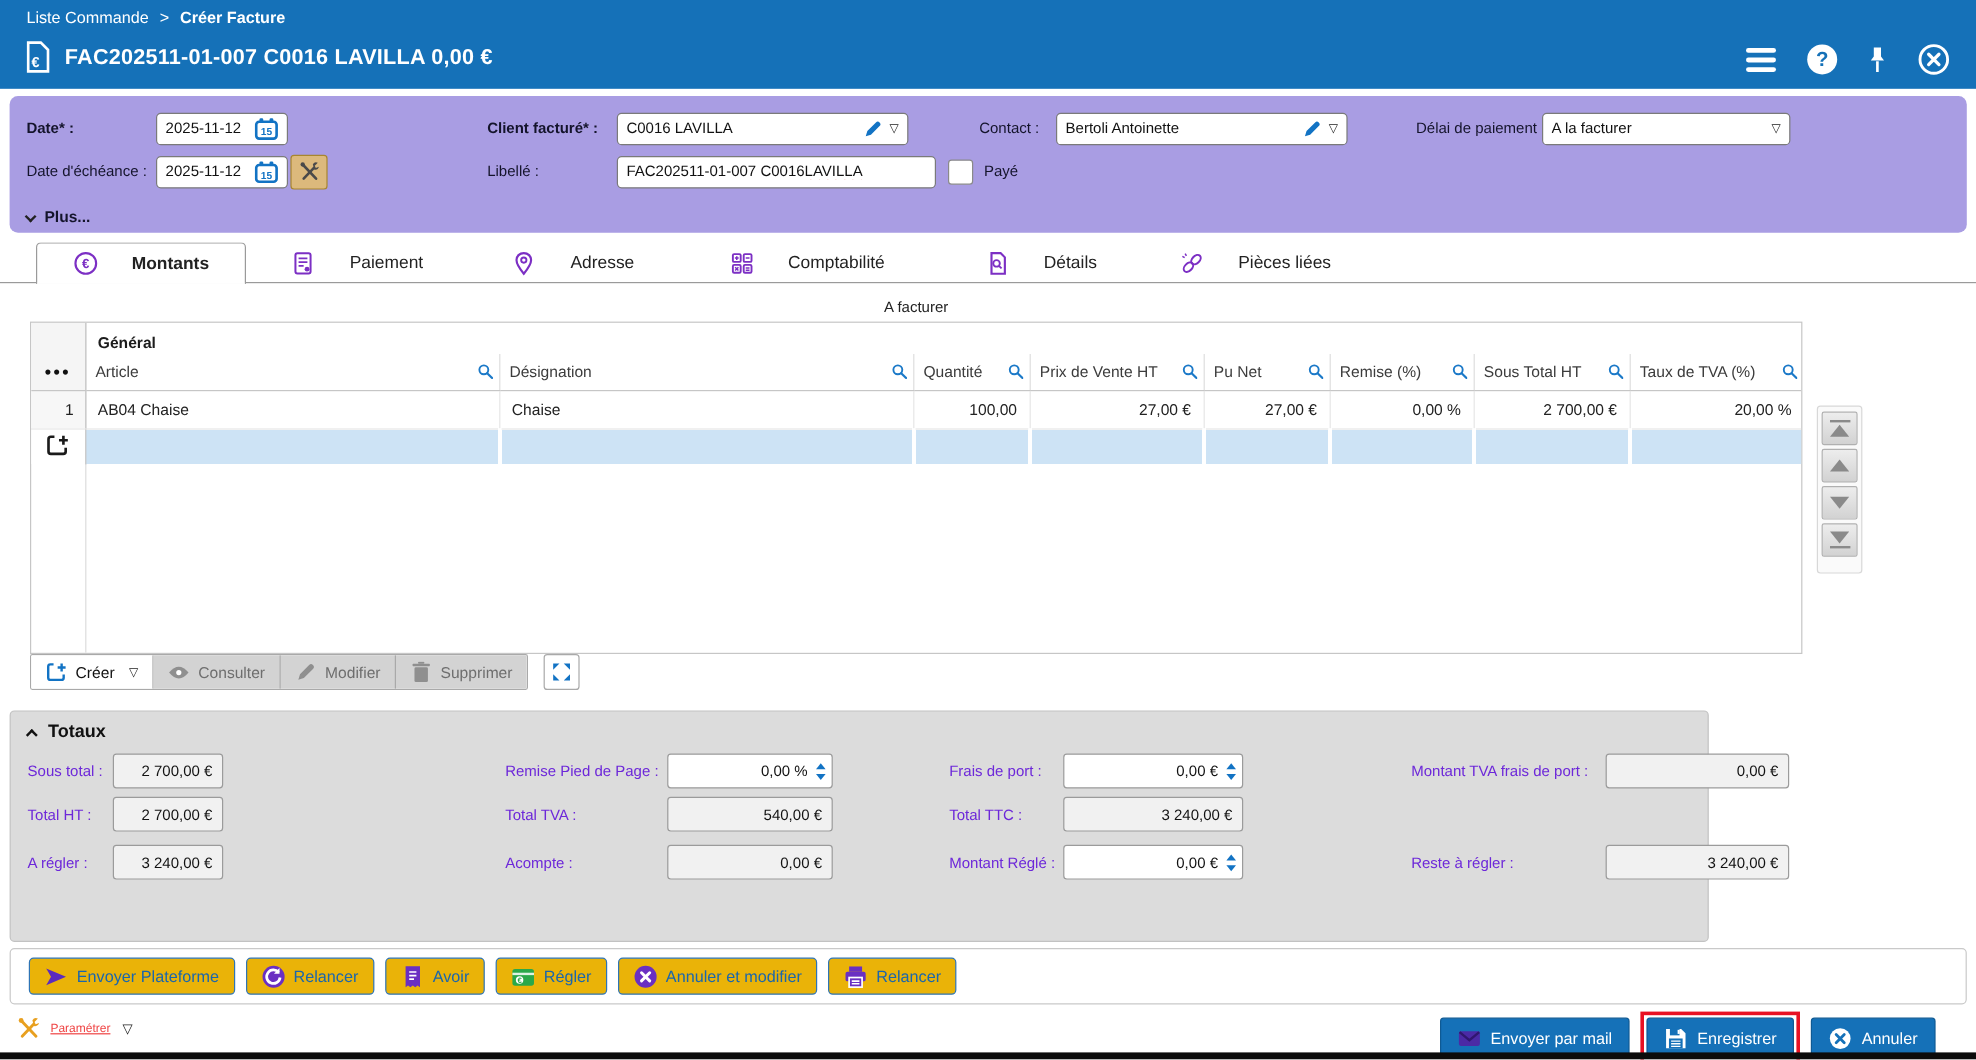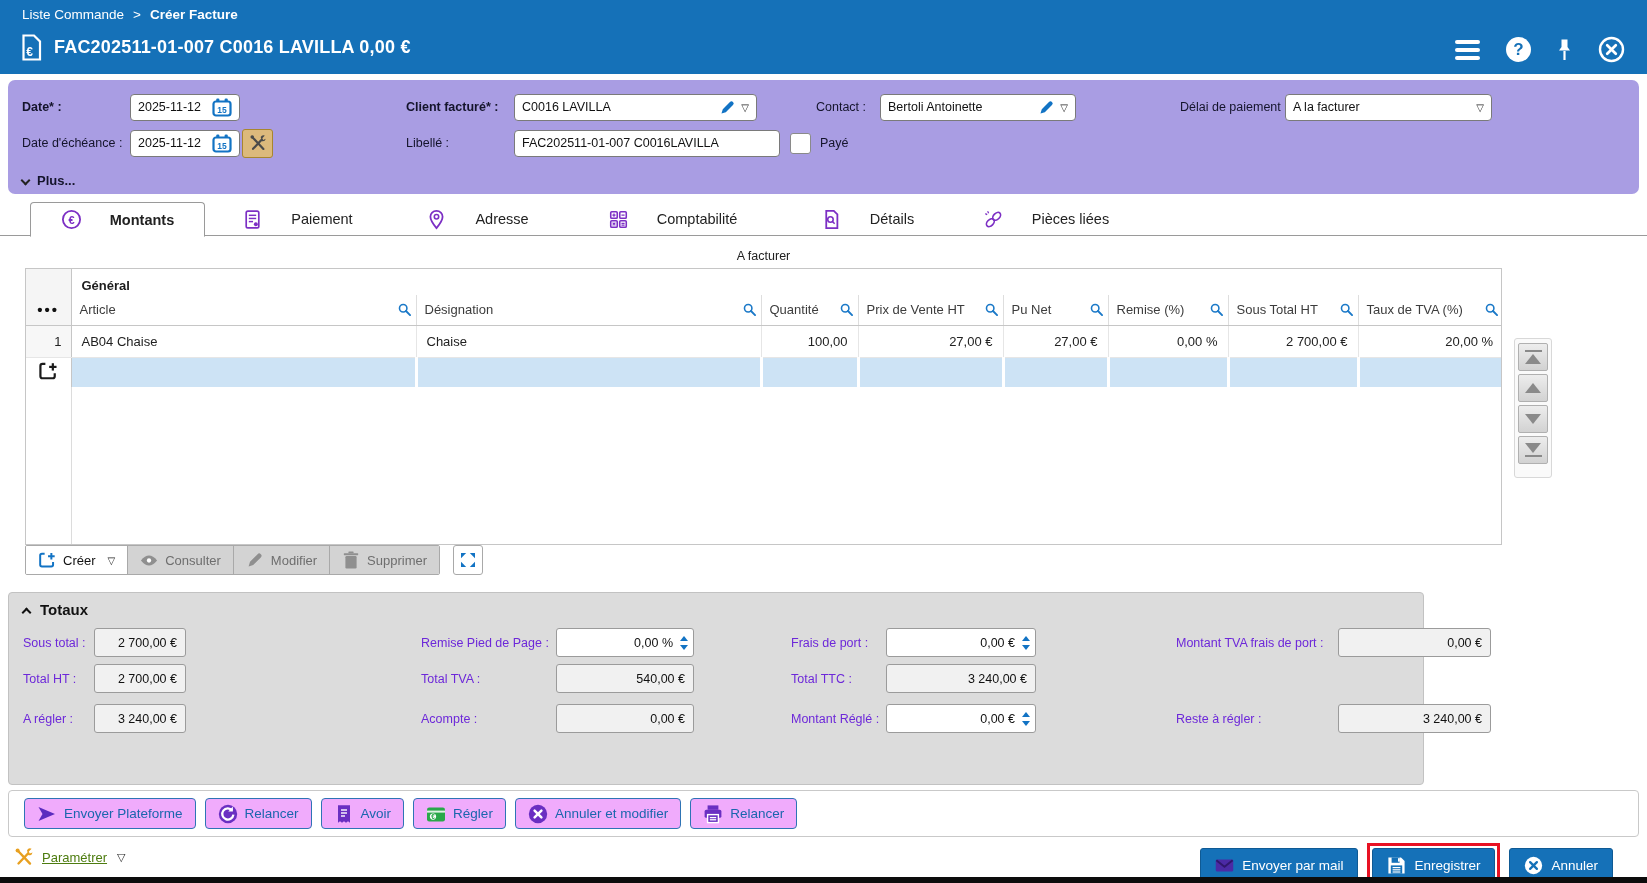--- a/index.html
+++ b/index.html
@@ -94,26 +94,26 @@
 .tc1 .tlabel{width:71px}.tc2 .tlabel{width:135px}.tc3 .tlabel{width:95px}.tc4 .tlabel{width:162px}
 .tfield{height:29px;border:1px solid #9b9b9b;border-radius:3px;display:flex;align-items:center;padding:0 8px;font-size:12.5px;background:#f1f1f1;color:#111}
 .tfield .v{margin-left:auto;white-space:nowrap}
 .tfield.edit{background:#fff;padding-right:3px}
 .tc1 .tfield{width:92px}.tc2 .tfield{width:138px}.tc3 .tfield{width:150px}.tc4 .tfield{width:153px}
 .spin{display:flex;flex-direction:column;justify-content:center;align-items:center;gap:4px;width:13px;margin-left:4px}
 .spin .u{width:0;height:0;border-left:4px solid transparent;border-right:4px solid transparent;border-bottom:5px solid #1273c4}
 .spin .d{width:0;height:0;border-left:4px solid transparent;border-right:4px solid transparent;border-top:5px solid #1273c4}
 
 .actions{position:absolute;left:8px;top:790px;width:1631px;height:47px;border:1px solid #c9c9c9;border-radius:4px;background:#fff;display:flex;align-items:center;gap:9px;padding-left:15px}
-.abtn{height:31px;border:1px solid #2e74b5;border-radius:4px;background:#f0abfc;color:#1a66ad;font-size:13.5px;display:flex;align-items:center;gap:7px;padding:0 12px;white-space:nowrap}
+.abtn{height:31px;border:1px solid #2e74b5;border-radius:4px;background:#eab308;color:#1a66ad;font-size:13.5px;display:flex;align-items:center;gap:7px;padding:0 12px;white-space:nowrap}
 .aico{width:20px;height:20px;flex:none}
 
 .footer-left{position:absolute;left:14px;top:847px;display:flex;align-items:center;gap:8px}
 .param-ico{width:20px;height:20px;color:#e8a020}
-.param-link{color:#4d7c0f;font-size:13px;text-decoration:underline;cursor:pointer}
+.param-link{color:#ef4444;font-size:10px;text-decoration:underline;cursor:pointer}
 .param-dd{font-size:11px;color:#222;margin-left:2px}
 .footer-right{position:absolute;right:34px;top:843px;display:flex;align-items:center;gap:9px}
 .bbtn{height:34px;background:#1571b8;border:1px solid #0f5a94;border-radius:3px;color:#fff;font-size:13.5px;display:flex;align-items:center;gap:8px;padding:0 14px;white-space:nowrap}
 .bico{width:19px;height:19px;flex:none}
 .red-ring{border:3px solid #e81123;padding:2px;display:flex;background:#fff}
 .bottom-strip{position:absolute;left:0;bottom:0;width:100%;height:6px;background:#0c0c0c}
 </style>
 </head>
 <body>
 
@@ -219,21 +219,21 @@
           <span class="val grow">C0016 LAVILLA</span>
         <svg class="pencil">
             <use href="#i-pencil"></use>
           </svg>
         <span class="dd">▽</span>
       </div>
     </div>
     <div class="fitem" style="left:808px">
       <span class="f-label">Contact :</span>
     </div>
-    <div class="fitem" style="left:872px;width:196px">
+    <div class="fitem" style="left:872px;width:243px">
       <div class="fld">
           <span class="val grow">Bertoli Antoinette</span>
         <svg class="pencil">
             <use href="#i-pencil"></use>
           </svg>
         <span class="dd">▽</span>
       </div>
     </div>
     <div class="fitem" style="left:1172px">
       <span class="f-label">Délai de paiement :</span>

